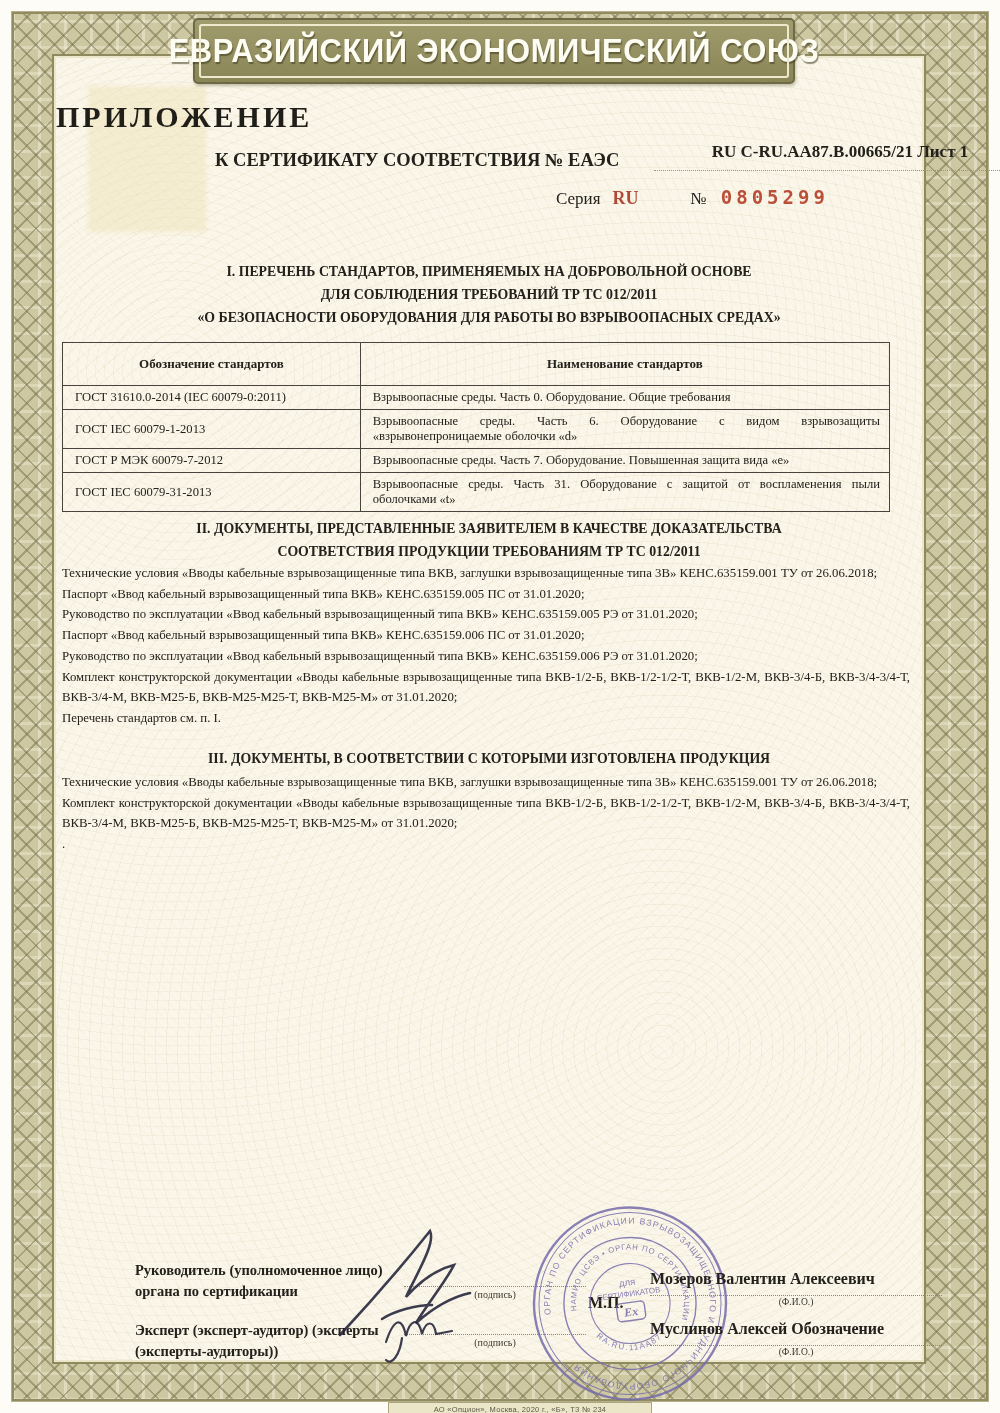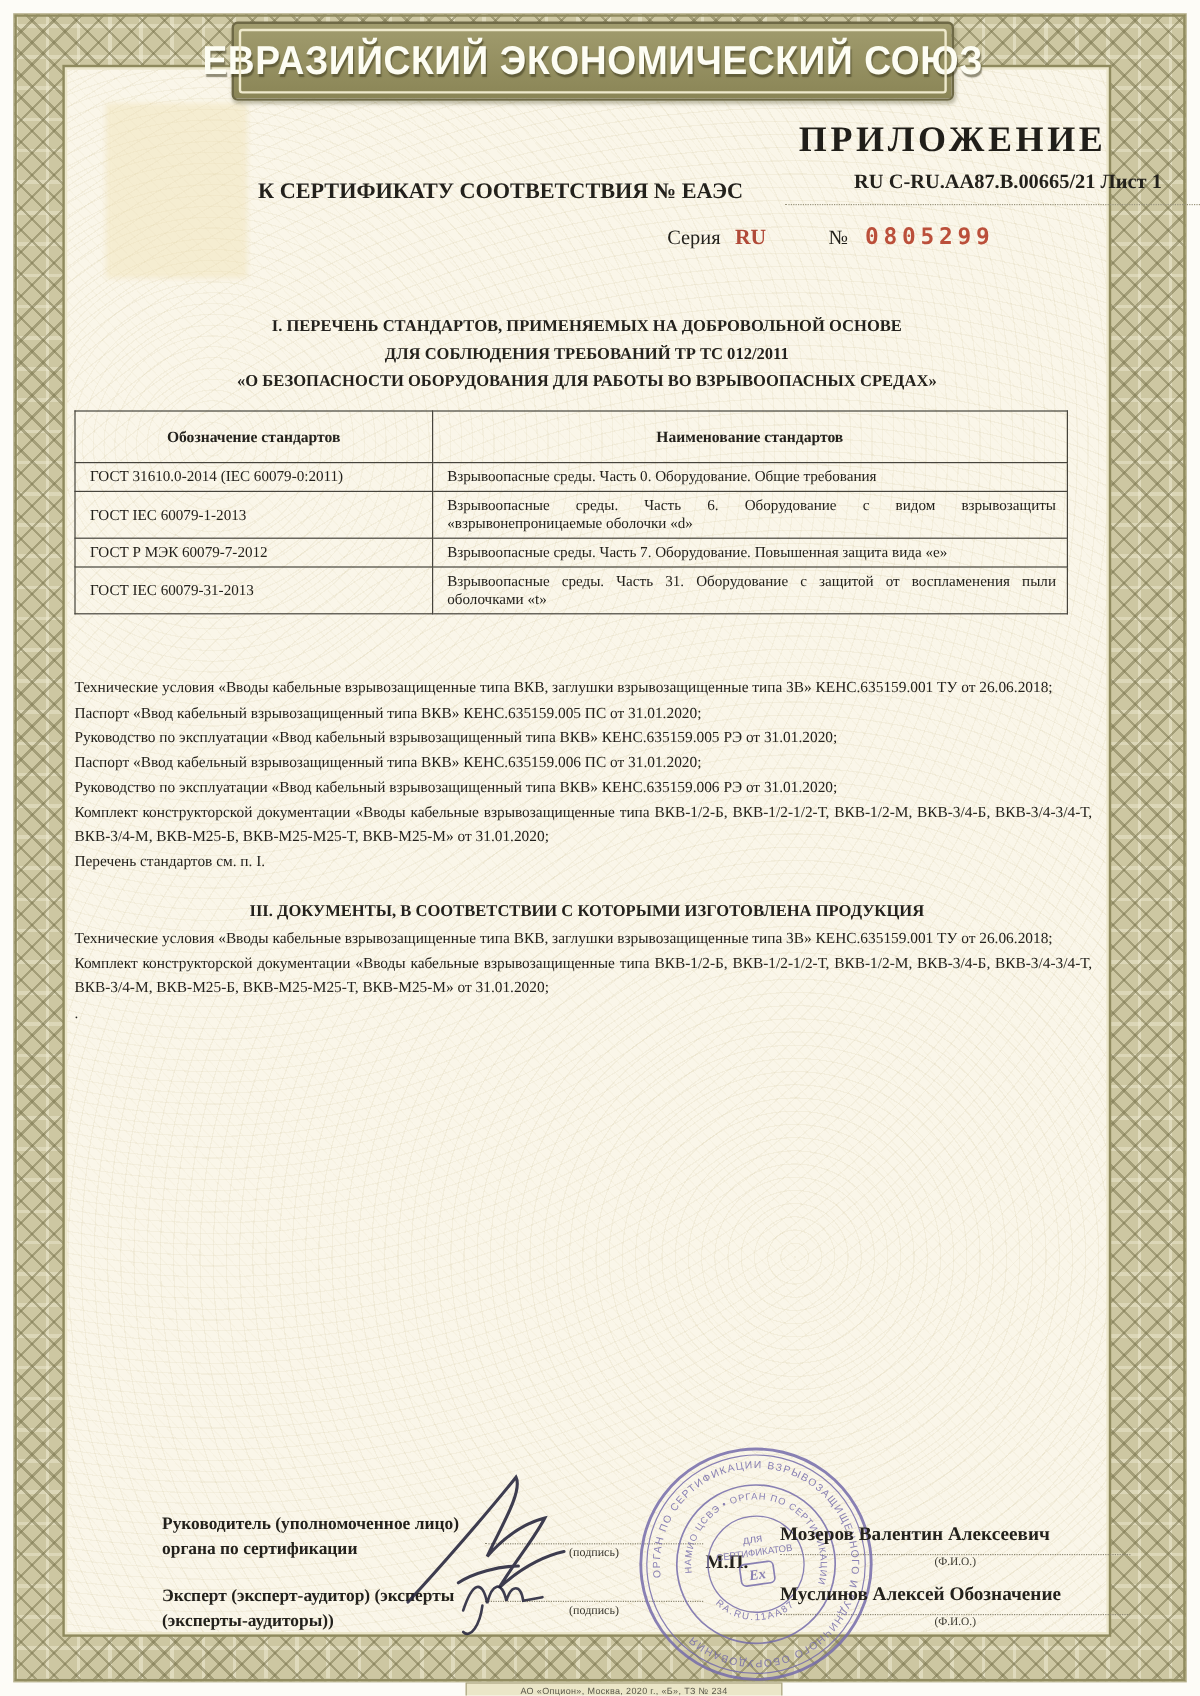--- a/index.html
+++ b/index.html
@@ -51,21 +51,21 @@
     z-index:5;
   }
   .banner::after{content:"";position:absolute;inset:4px;border:2px solid #efeacd;border-radius:3px;pointer-events:none;}
   .banner-text{
     font-family:"Liberation Sans","DejaVu Sans",sans-serif;
     font-weight:bold;font-size:31px;letter-spacing:.5px;
     color:#fdfdf3;text-shadow:1px 2px 1px rgba(58,54,28,.55);
     transform:scaleY(1.08);white-space:nowrap;
   }
   .doc-title{
-    position:absolute;left:0;top:42px;width:100%;text-align:right;
+    position:absolute;left:0;top:42px;width:100%;text-align:left;
     font-size:30px;font-weight:bold;letter-spacing:3px;color:#201e19;
   }
   .cert-label{
     position:absolute;left:159px;top:92px;
     font-size:18.5px;font-weight:bold;white-space:nowrap;
   }
   .cert-number{
     position:absolute;left:598px;top:84px;width:372px;
     text-align:center;font-size:17px;font-weight:bold;white-space:nowrap;
     border-bottom:1px dotted #9a957e;padding-bottom:8px;
@@ -191,20 +191,24 @@
           <td>ГОСТ Р МЭК 60079-7-2012</td>
           <td class="name">Взрывоопасные среды. Часть 7. Оборудование. Повышенная защита вида «е»</td>
         </tr>
         <tr>
           <td>ГОСТ IEC 60079-31-2013</td>
           <td class="name">Взрывоопасные среды. Часть 31. Оборудование с защитой от воспламенения пыли оболочками «t»</td>
         </tr>
       </tbody>
     </table>
 
+    <div class="sec-heading sec2">
+      <div>II. ДОКУМЕНТЫ, ПРЕДСТАВЛЕННЫЕ ЗАЯВИТЕЛЕМ В КАЧЕСТВЕ ДОКАЗАТЕЛЬСТВА</div>
+      <div>СООТВЕТСТВИЯ ПРОДУКЦИИ ТРЕБОВАНИЯМ ТР ТС 012/2011</div>
+    </div>
 
     <div class="body-text bt2">
       <p>Технические условия «Вводы кабельные взрывозащищенные типа ВКВ, заглушки взрывозащищенные типа 3В» КЕНС.635159.001 ТУ от 26.06.2018;</p>
       <p>Паспорт «Ввод кабельный взрывозащищенный типа ВКВ» КЕНС.635159.005 ПС от 31.01.2020;</p>
       <p>Руководство по эксплуатации «Ввод кабельный взрывозащищенный типа ВКВ» КЕНС.635159.005 РЭ от 31.01.2020;</p>
       <p>Паспорт «Ввод кабельный взрывозащищенный типа ВКВ» КЕНС.635159.006 ПС от 31.01.2020;</p>
       <p>Руководство по эксплуатации «Ввод кабельный взрывозащищенный типа ВКВ» КЕНС.635159.006 РЭ от 31.01.2020;</p>
       <p>Комплект конструкторской документации «Вводы кабельные взрывозащищенные типа ВКВ-1/2-Б, ВКВ-1/2-1/2-Т, ВКВ-1/2-М, ВКВ-3/4-Б, ВКВ-3/4-3/4-Т, ВКВ-3/4-М, ВКВ-М25-Б, ВКВ-М25-М25-Т, ВКВ-М25-М» от 31.01.2020;</p>
       <p>Перечень стандартов см. п. I.</p>
     </div>

